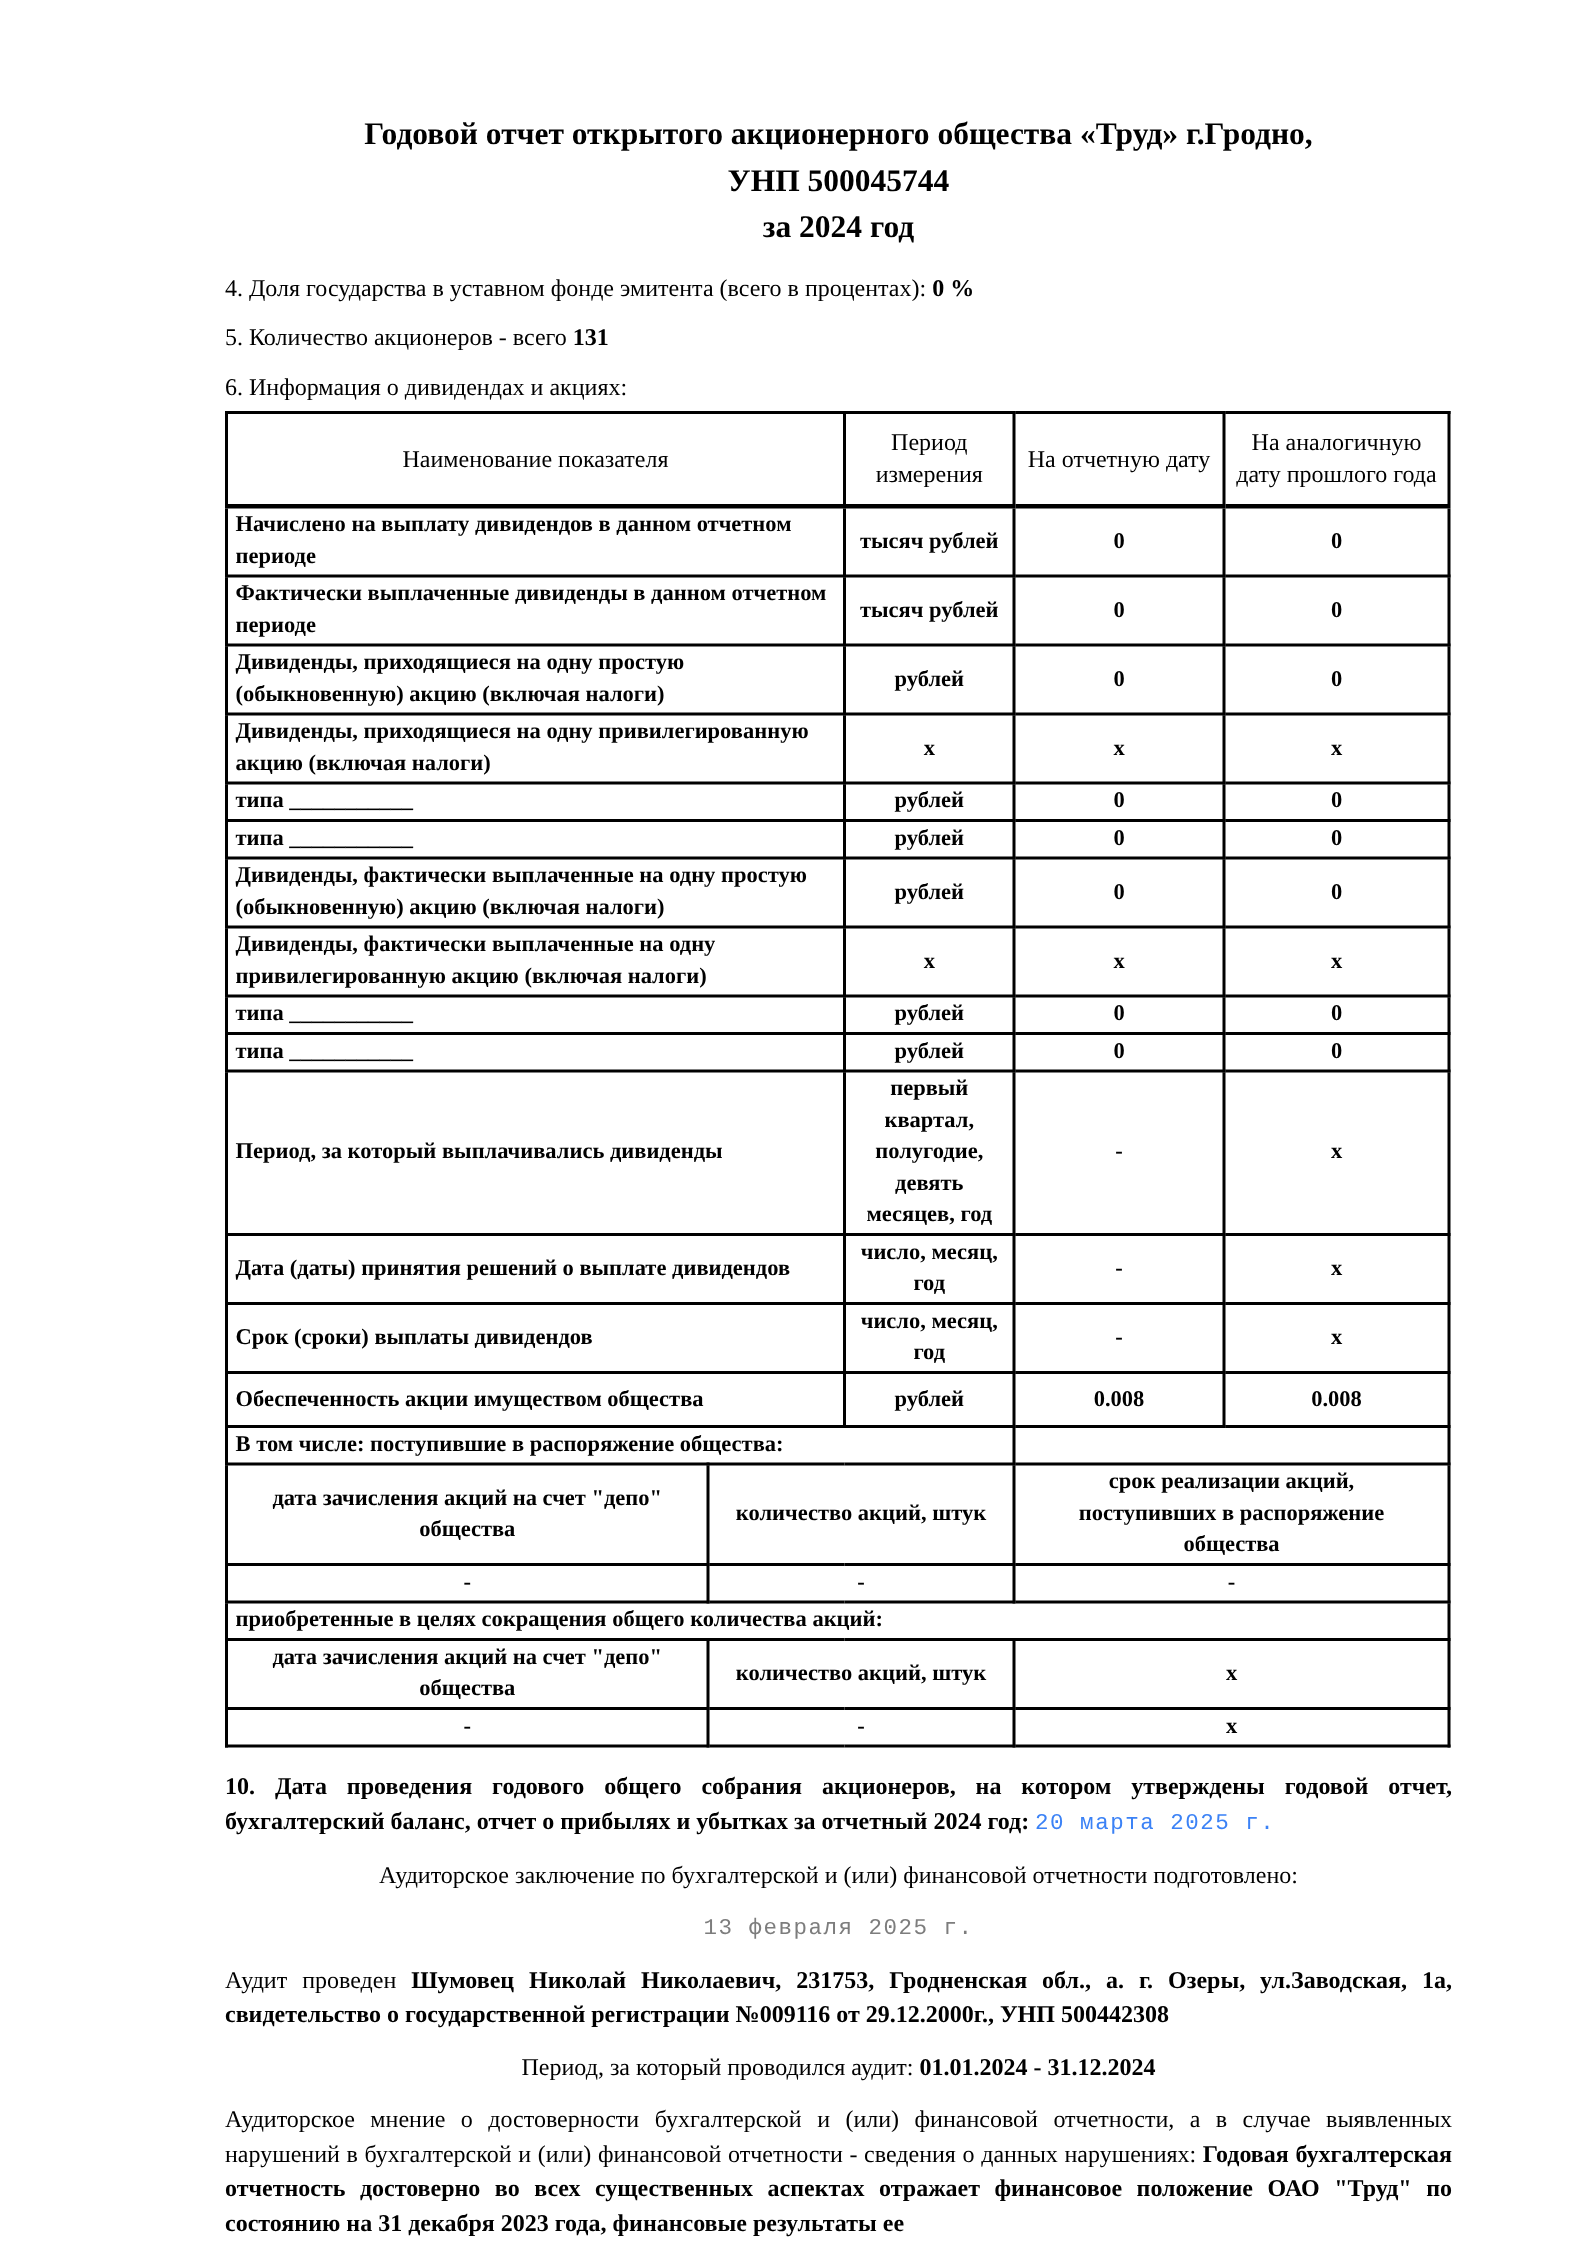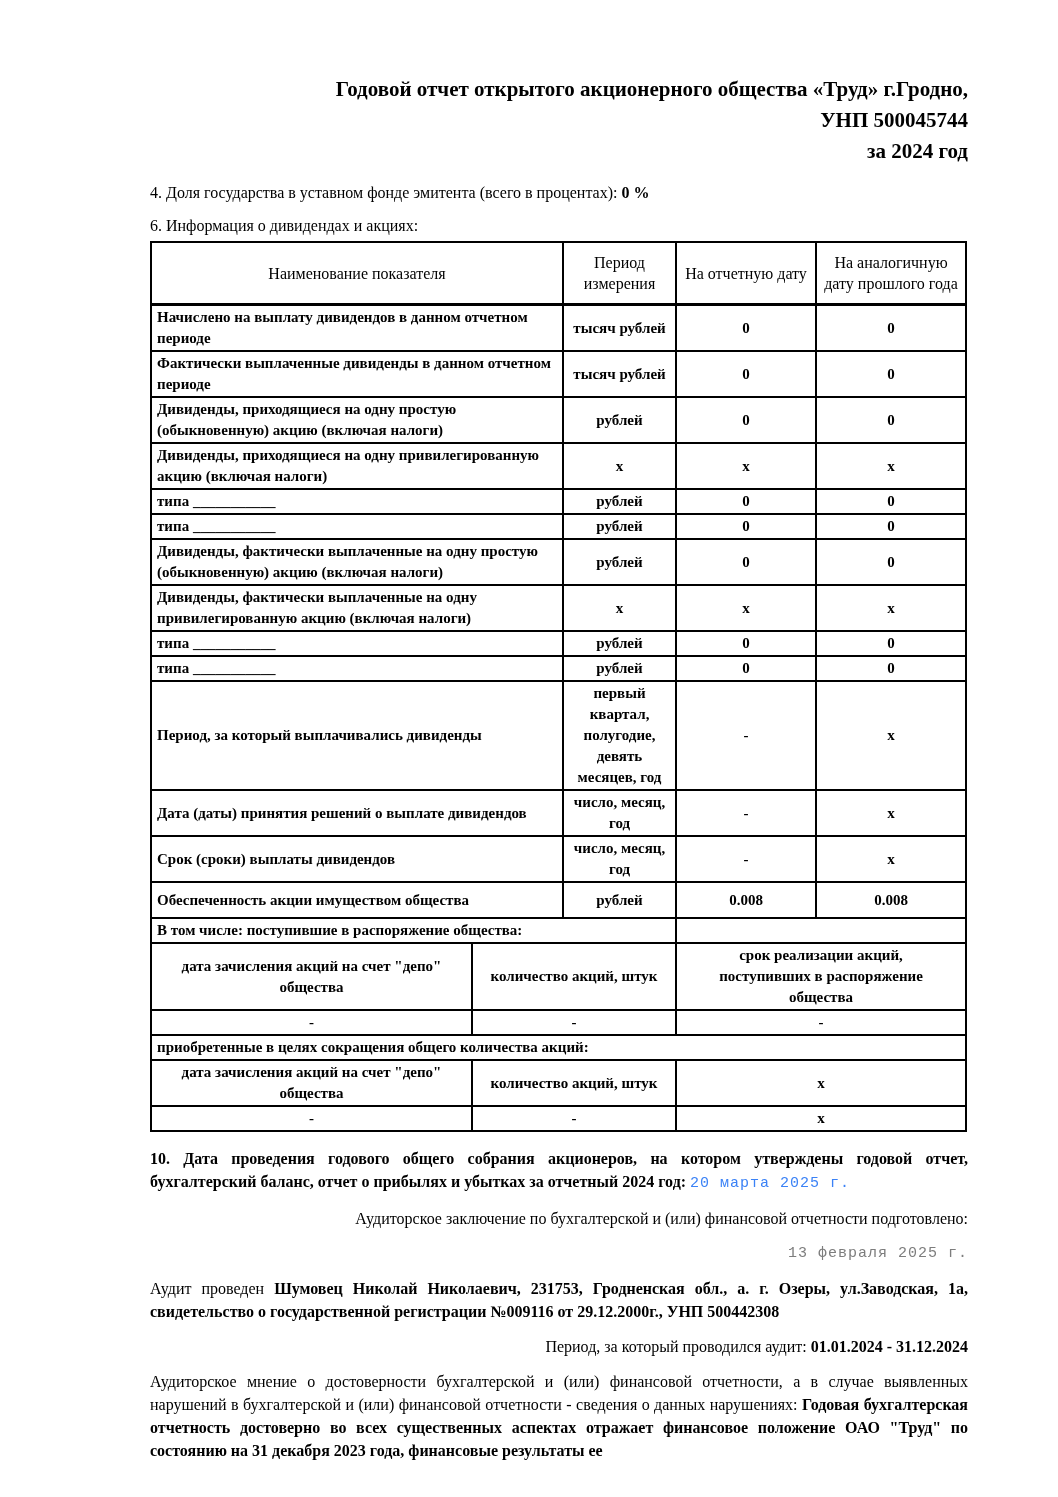--- a/index.html
+++ b/index.html
@@ -9,21 +9,21 @@
     color: #000000;
     font-family: "Liberation Serif", "DejaVu Serif", serif;
     overflow: hidden;
   }
   .page {
     box-sizing: border-box;
     width: 1058px; height: 1497px;
     padding: 74px 90px 0 150px;
   }
   
-  .title-block { text-align: right; margin: 0 0 16px 0; }
+  .title-block { text-align: center; margin: 0 0 16px 0; }
   .title-line {
     font-size: 21px; font-weight: bold; line-height: 31px;
   }
   
   .intro-p {
     font-size: 16px; line-height: 20px;
     margin: 0 0 13px 0;
   }
   .intro-p .val { font-weight: bold; }
   .intro-p.last { margin-bottom: 5px; }
@@ -54,21 +54,21 @@
   tr.header-row th:first-child { }
   tr.r-mid td { height: 40px; }
   tr.r-ensure td { height: 32px; }
   .narrow-wrap { display: inline-block; max-width: 232px; }
   
   .foot-p {
     font-size: 16px; line-height: 23px;
     text-align: justify;
     margin: 0 0 12px 0;
   }
-  .foot-p.nj { text-align: right; }
+  .foot-p.nj { text-align: center; }
   .b { font-weight: bold; }
   .mono {
     font-family: "Liberation Mono", "DejaVu Sans Mono", monospace;
     font-size: 15px; letter-spacing: 1px;
   }
   .mono-dark { color: #3b82f6; }
   .mono-gray { color: #7d7d7d; }
   .p10 { margin-top: 15px; }
 </style>
 </head>
@@ -77,20 +77,21 @@
 <div class="page">
 
   <div class="title-block">
     <div class="title-line">Годовой отчет открытого акционерного общества «Труд» г.Гродно,</div>
     <div class="title-line">УНП 500045744</div>
     <div class="title-line">за 2024 год</div>
   </div>
 
   <p class="intro-p"><span>4. Доля государства в уставном фонде эмитента (всего в процентах): </span><span class="val">0 %</span></p>
 
+  <p class="intro-p"><span>5. Количество акционеров - всего </span><span class="val">131</span></p>
 
   <p class="intro-p last">6. Информация о дивидендах и акциях:</p>
 
   <table class="div-table">
     <colgroup>
       <col style="width:321px">
         <col style="width:91px">
         <col style="width:113px">
         <col style="width:140px">
         <col style="width:150px">

